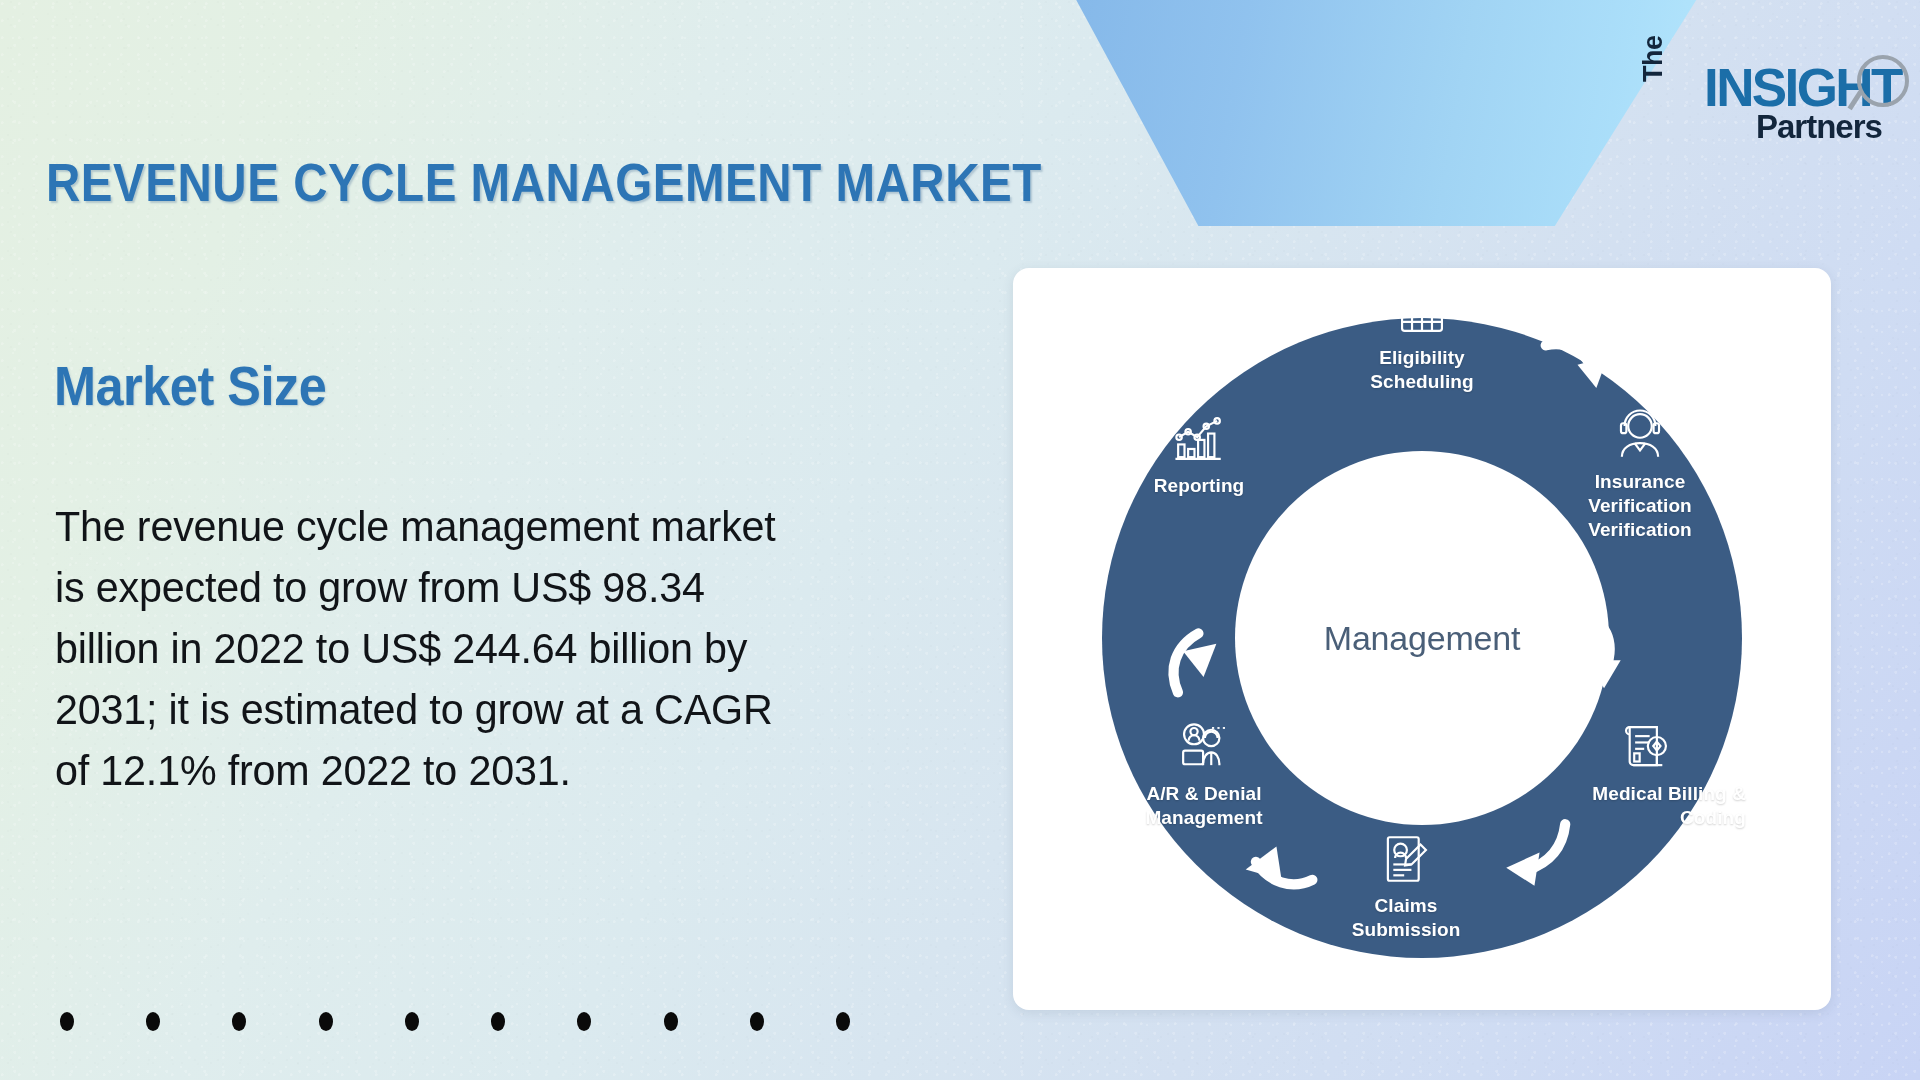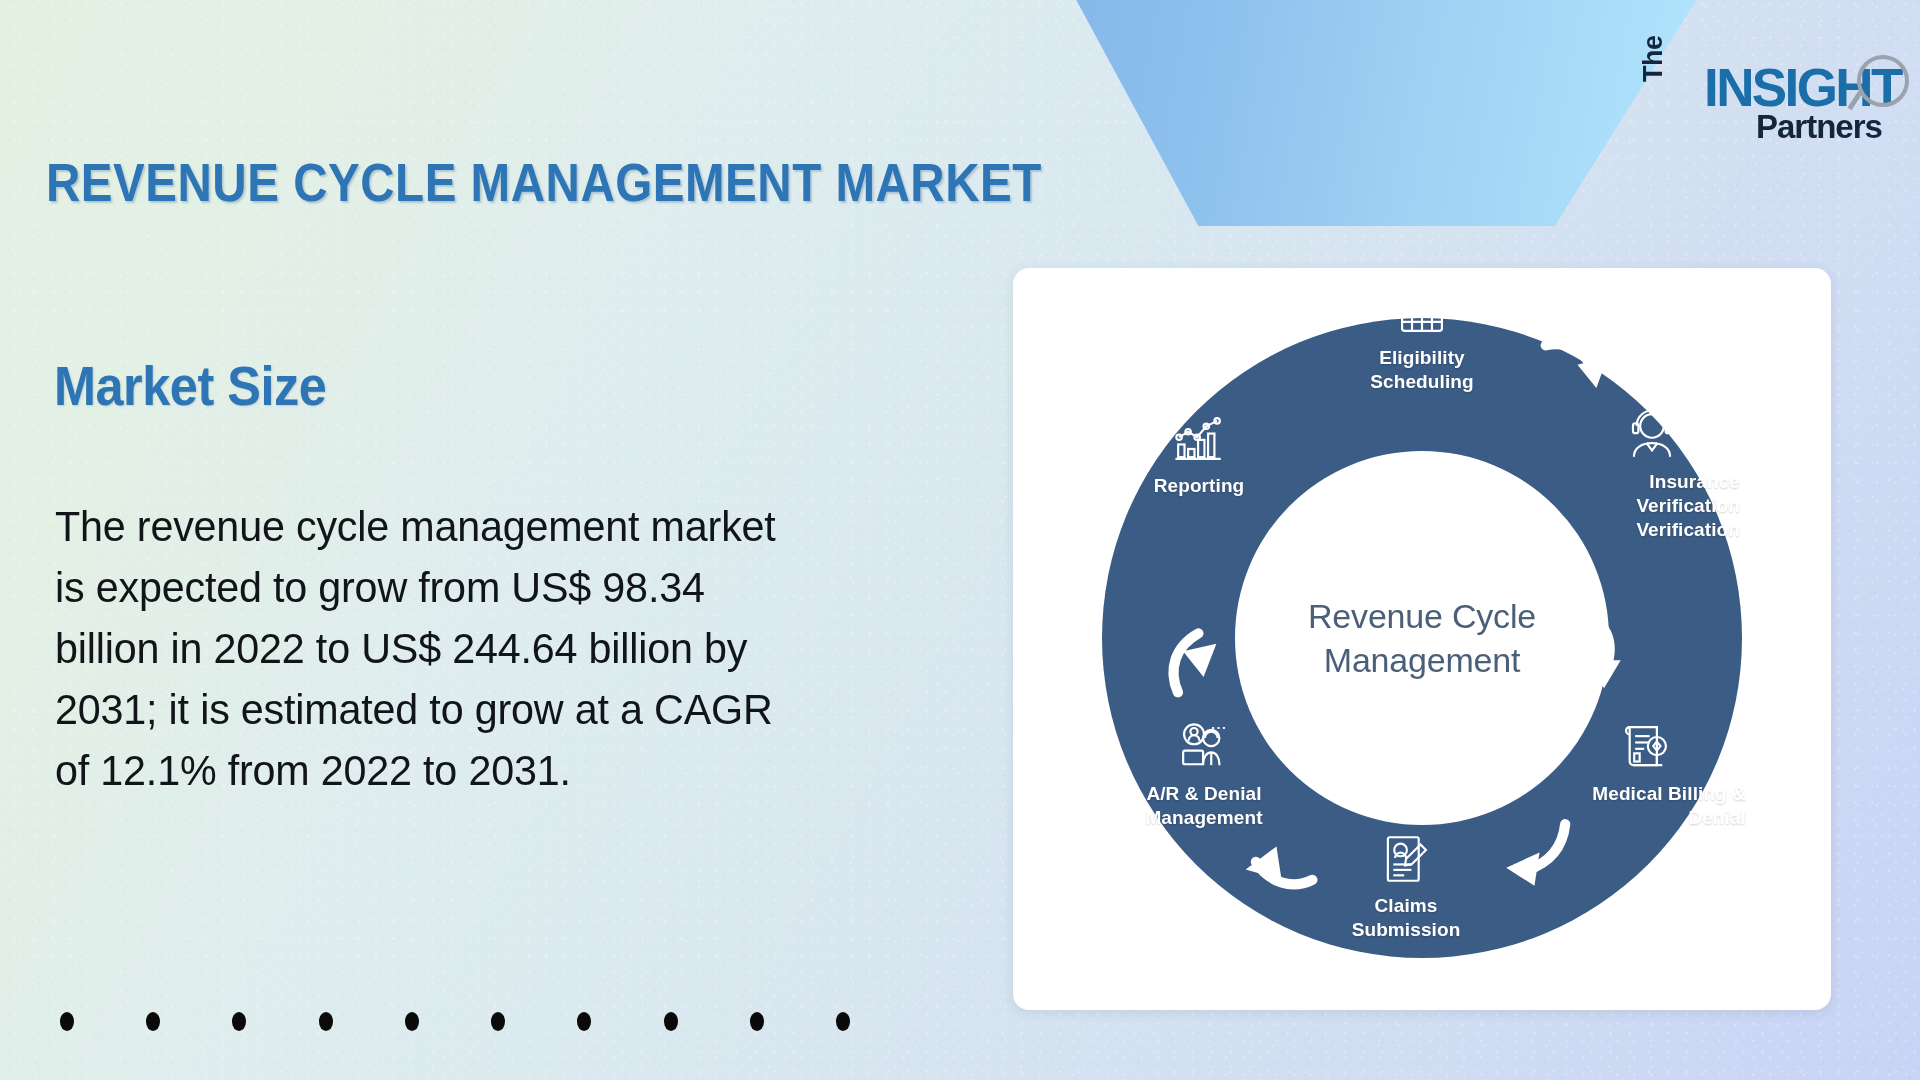--- a/index.html
+++ b/index.html
@@ -239,21 +239,21 @@
     letter-spacing: .1px;
     text-shadow: 0 1px 2px rgba(0,0,0,.18);
   }
   .seg .seg-icon {
     display: block;
     margin: 0 auto 6px auto;
     width: 58px;
     height: 58px;
   }
   .seg-appointment { left: 220px; top: -36px; }
-  .seg-insurance   { left: 462px; top: 88px;  width: 176px; text-align: right; }
+  .seg-insurance   { left: 450px; top: 88px;  width: 176px; }
   .seg-medical     { left: 444px; top: 400px; width: 200px; text-align: right; }
   .seg-claims      { left: 204px; top: 512px; }
   .seg-ar          { left: 2px;   top: 400px; width: 200px; }
   .seg-reporting   { left: 4px;   top: 92px;  width: 186px; }
 
   
   .arrow {
     position: absolute;
     width: 82px;
     height: 82px;
@@ -302,21 +302,20 @@
     <span class="dot"></span>
     <span class="dot"></span>
   </div>
 
   <div id="card">
     <div id="ring-wrap">
       <div id="ring"></div>
       <div id="ring-hole"></div>
 
       <div id="center-label">
-        <div>Revenue Cycle</div>
         <div>Management</div>
       </div>
 
       <div class="seg seg-appointment">
         <span class="seg-icon">
           <svg viewBox="0 0 64 64" width="58" height="58" stroke="#fff" stroke-width="2.4" fill="none">
             <rect x="10" y="12" width="44" height="42" rx="3"></rect>
             <line x1="10" y1="24" x2="54" y2="24"></line>
             <line x1="20" y1="7" x2="20" y2="17"></line>
             <line x1="32" y1="7" x2="32" y2="17"></line>
@@ -357,21 +356,21 @@
             <line x1="20" y1="27" x2="36" y2="27"></line>
             <line x1="20" y1="34" x2="30" y2="34"></line>
             <rect x="19" y="39" width="6" height="9"></rect>
             <circle cx="44" cy="31" r="10"></circle>
             <path d="M44 26l4 5-4 5-4-5z"></path>
             <line x1="44" y1="41" x2="44" y2="52"></line>
             <line x1="18" y1="52" x2="50" y2="52"></line>
           </svg>
         </span>
         <span>Medical Billing &amp;</span><br>
-        <span>Denial</span>
+        <span>Coding</span>
       </div>
 
       <div class="seg seg-claims">
         <span class="seg-icon">
           <svg viewBox="0 0 64 64" width="58" height="58" stroke="#fff" stroke-width="2.4" fill="none">
             <rect x="12" y="8" width="34" height="48" rx="2"></rect>
             <circle cx="26" cy="22" r="7"></circle>
             <path d="M20 31a6 6 0 0 1 12 0"></path>
             <line x1="18" y1="38" x2="38" y2="38"></line>
             <line x1="18" y1="44" x2="38" y2="44"></line>

